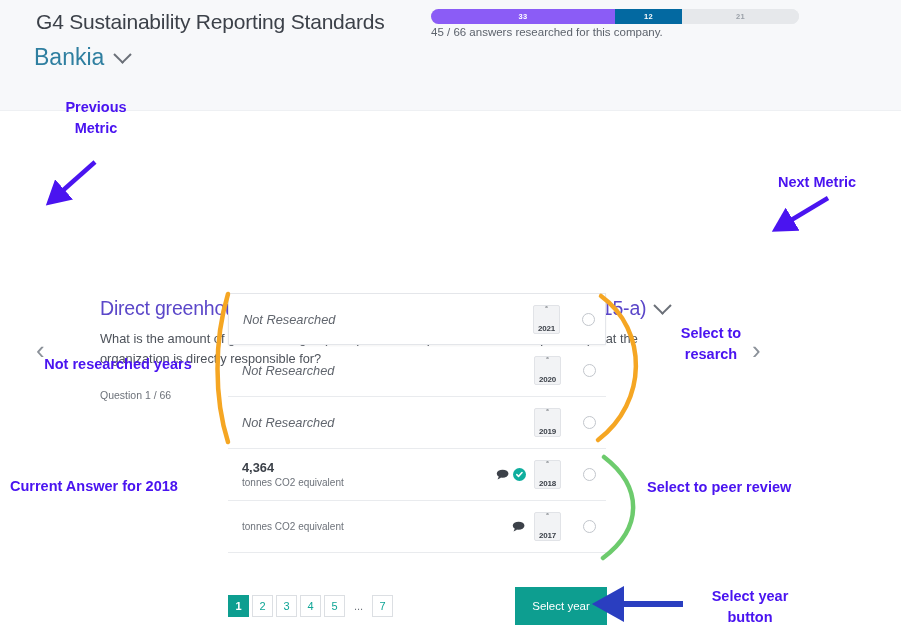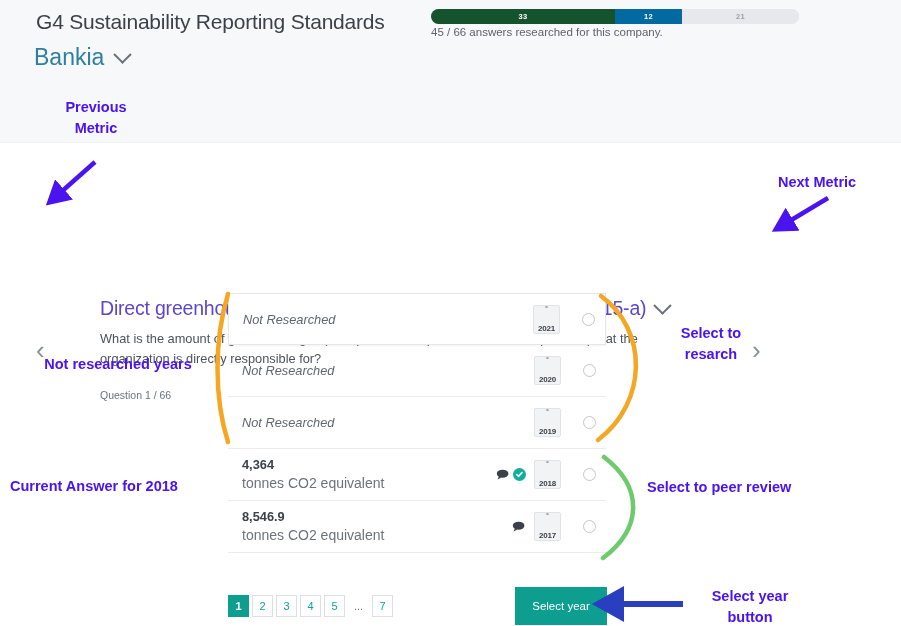--- a/index.html
+++ b/index.html
@@ -7,21 +7,21 @@
     width: 901px; height: 626px;
     font-family: "Liberation Sans", sans-serif;
     background: #ffffff;
     overflow: hidden;
     position: relative;
   }
 
   
   #header-band {
     position: absolute;
-    left: 0; top: 0; width: 901px; height: 143px;
+    left: 0; top: 0; width: 901px; height: 111px;
     background: #f7f8fa;
     border-bottom: 1px solid #eef0f3;
   }
   #cut-line {
     position: absolute; left: 36px; top: -12px;
     font-size: 15px; color: #4a4f57; white-space: nowrap;
     overflow: hidden; height: 12px;
   }
   #app-title {
     position: absolute; left: 36px; top: 10px;
@@ -85,21 +85,21 @@
     border-bottom: 1px solid #e9ebee; padding: 0 10px 0 14px;
     background: transparent;
   }
   .arow.first {
     background: #ffffff; border: 1px solid #e4e6ea; border-bottom: 1px solid #e4e6ea;
     box-shadow: 0 1px 2px rgba(0,0,0,.05);
   }
   .acell-val { flex: 1; }
   .val-empty { font-size: 12.8px; color: #61666e; font-style: italic; }
   .val-num { font-size: 12.8px; color: #3c4149; font-weight: bold; line-height: 1.35; }
-  .val-unit { font-size: 14px; color: #6d727a; line-height: 1.35; }
+  .val-unit { font-size: 10px; color: #6d727a; line-height: 1.35; }
 
   .icons { display: flex; align-items: center; gap: 3px; margin-right: 8px; }
   .bubble-icon { width: 14px; height: 11px; display: block; }
   .check-badge {
     width: 13px; height: 13px; border-radius: 50%; background: #0fae9e;
     display: flex; align-items: center; justify-content: center;
   }
   .check-badge svg { width: 9px; height: 9px; display: block; }
 
   .yearbox {
@@ -153,21 +153,21 @@
   <div id="cut-line"></div>
   <div id="app-title">G4 Sustainability Reporting Standards</div>
 
   <div id="company-row">
     <span id="company-name">Bankia</span>
     <span class="chev-down"></span>
   </div>
 
   <div id="progress-wrap">
     <div id="progress-bar">
-        <div class="pseg s1" style="flex: 33 1 0%; background: #14532d;">33</div>
+        <div class="pseg s1" style="flex: 33 1 0%; background: #8b5cf6;">33</div>
         <div class="pseg s2" style="flex: 12 1 0%; background: #0369a1;">12</div>
         <div class="pseg s3" style="flex: 21 1 0%; background: rgb(230, 232, 235);">21</div>
       </div>
     <div id="progress-caption">45 / 66 answers researched for this company.</div>
   </div>
 </div>
 
 <div id="metric-block">
   <div id="nav-prev">‹</div>
   <div id="nav-next">›</div>
@@ -281,21 +281,20 @@
           <rect x="3.4" y="9.9" width="1.5" height="1.4" fill="#3c4149"></rect>
           <rect x="6" y="9.9" width="1.5" height="1.4" fill="#3c4149"></rect>
           <rect x="8.6" y="9.9" width="1.5" height="1.4" fill="#3c4149"></rect>
         </svg>
         <span class="year-txt">2018</span>
       </div>
       <div class="radio"></div>
     </div>
     <div class="arow">
       <div class="acell-val">
-        <div class="val-num">8,546.9</div>
         <div class="val-unit">tonnes CO2 equivalent</div>
       </div>
       <div class="icons">
         <svg class="bubble-icon" viewBox="0 0 18 14">
           <ellipse cx="8.5" cy="6" rx="7.5" ry="5.2" fill="#3c4149"></ellipse>
           <path d="M3.5,10 L2,13.5 L7,11 z" fill="#3c4149"></path>
         </svg>
       </div>
       <div class="yearbox">
         <svg class="cal-icon" viewBox="0 0 16 16">

